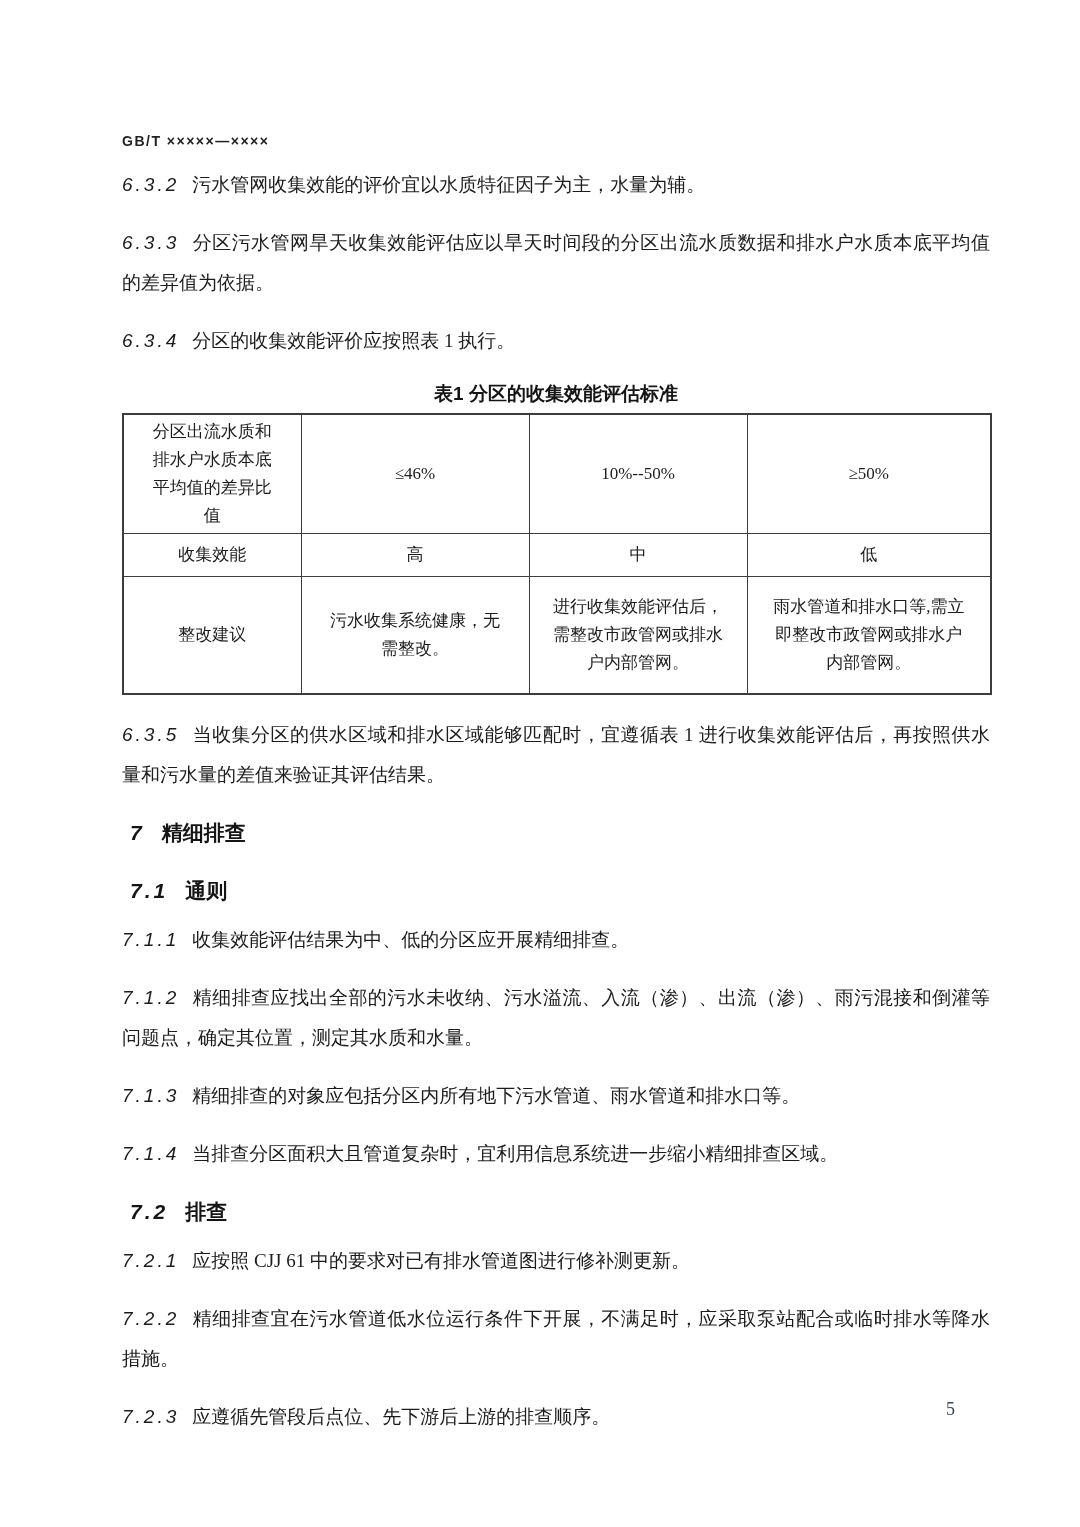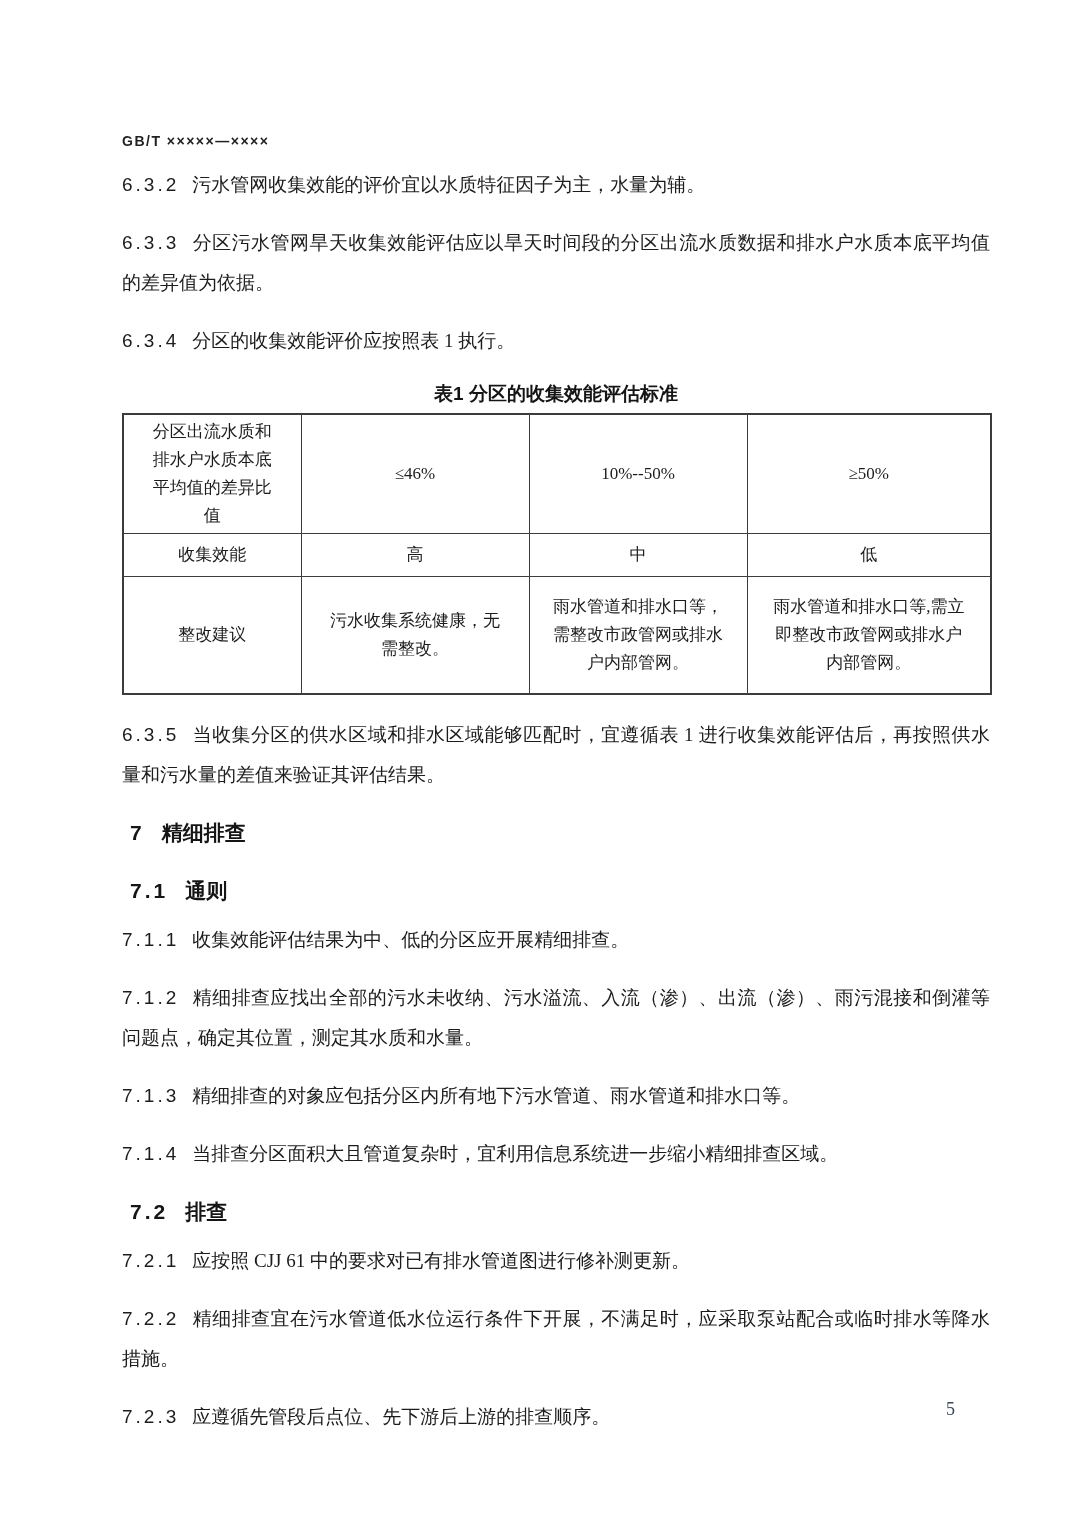--- a/index.html
+++ b/index.html
@@ -29,20 +29,21 @@
     line-height:40px;
     margin:0 0 18px 0;
     text-align:justify;
     color:#1c1c1c;
   }
   .clause-num {
     font-family:"Liberation Sans","DejaVu Sans",sans-serif;
     letter-spacing:3px;
     margin-right:13px;
     white-space:nowrap;
+    font-style:italic;
   }
   .table-title {
     font-family:"Liberation Sans","DejaVu Sans",sans-serif;
     font-weight:bold;
     font-size:19px;
     line-height:30px;
     text-align:center;
     margin:2px 0 0 0;
     color:#151515;
   }
@@ -122,21 +123,21 @@
         </tr>
         <tr class="r2">
           <td>收集效能</td>
           <td>高</td>
           <td>中</td>
           <td>低</td>
         </tr>
         <tr class="r3">
           <td>整改建议</td>
           <td>污水收集系统健康，无需整改。</td>
-          <td>雨水管道和排水口等，需整改市政管网或排水户内部管网。</td>
+          <td>进行收集效能评估后，需整改市政管网或排水户内部管网。</td>
           <td>雨水管道和排水口等,需立即整改市政管网或排水户内部管网。</td>
         </tr>
       </tbody>
     </table>
 
     <p class="clause clause-635"><span class="clause-num">6.3.5</span><span>当收集分区的供水区域和排水区域能够匹配时，宜遵循表 1 进行收集效能评估后，再按照供水量和污水量的差值来验证其评估结果。</span></p>
 
     <h2 class="heading h-top"><span class="clause-num">7</span><span>精细排查</span></h2>
 
     <h3 class="heading h-mb" style="margin-top:18px;"><span class="clause-num">7.1</span><span>通则</span></h3>

